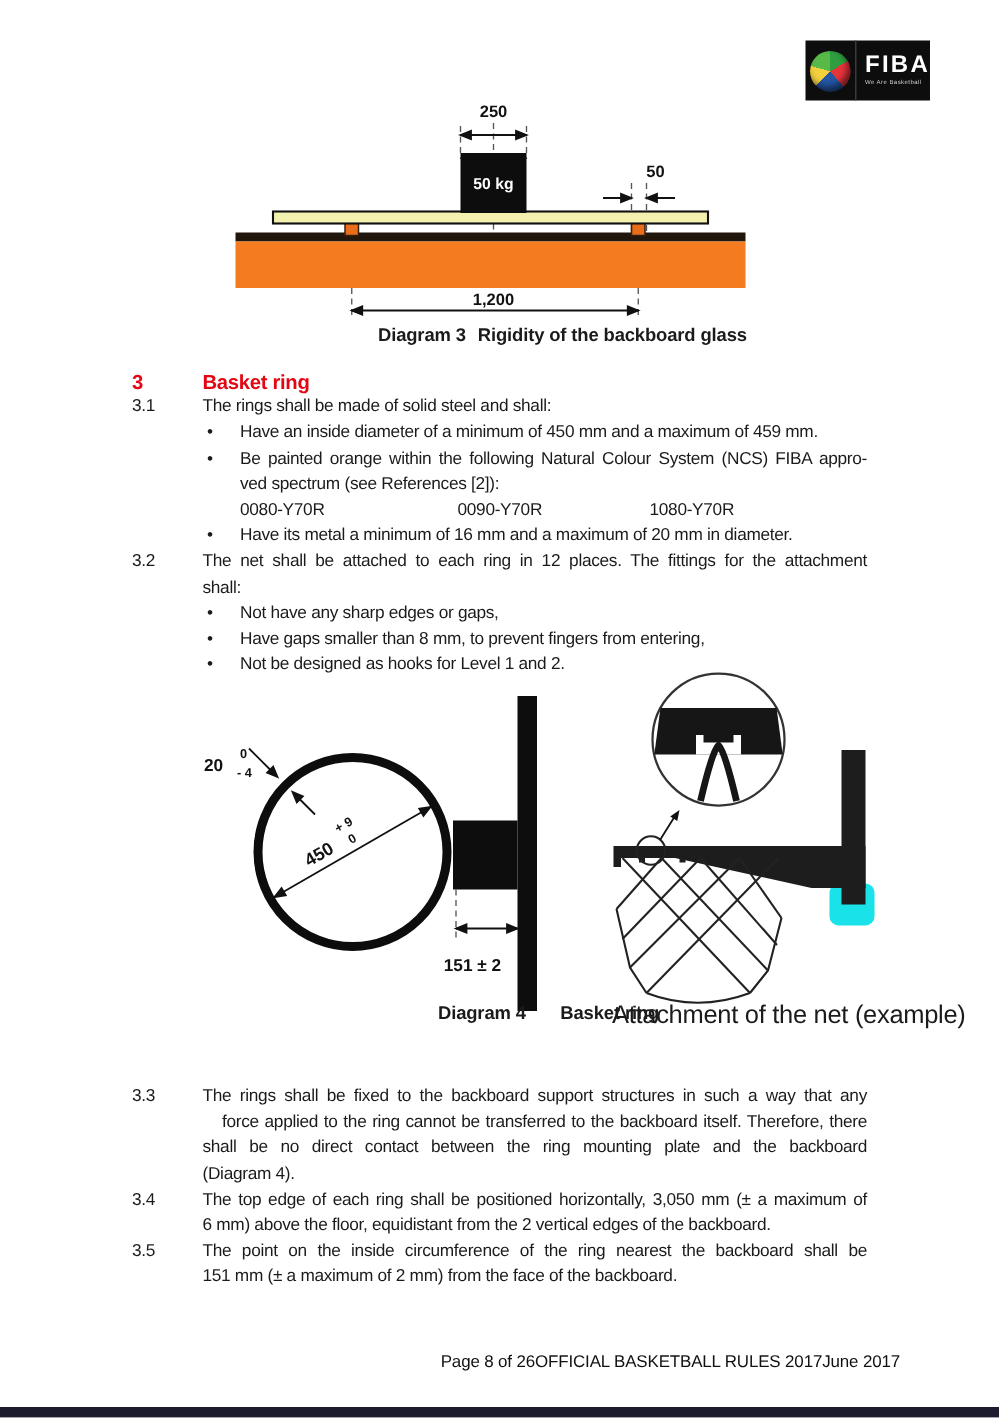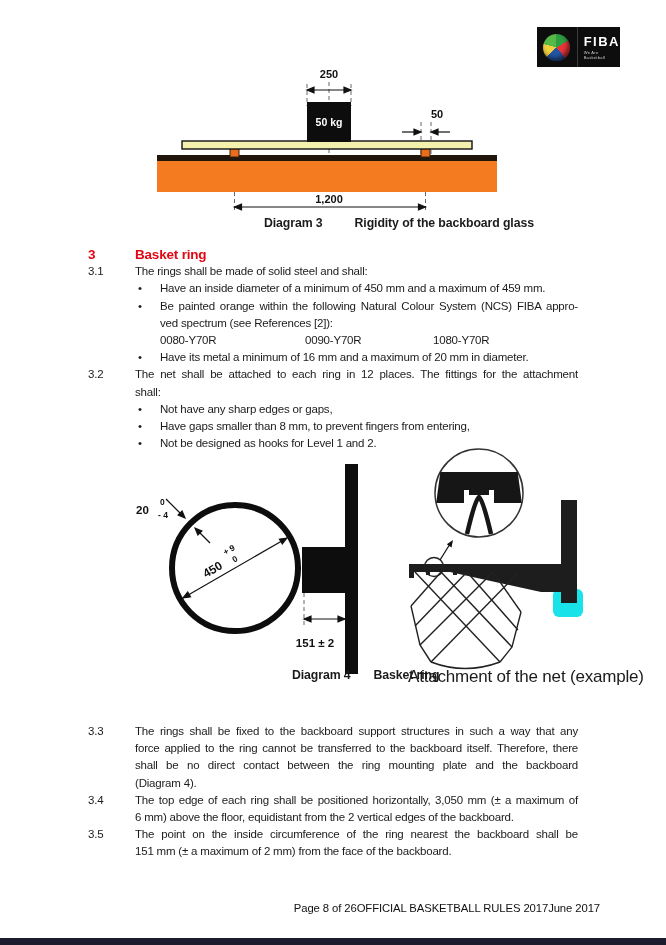--- a/index.html
+++ b/index.html
@@ -9,21 +9,21 @@
     font-family:"Liberation Sans","DejaVu Sans",sans-serif;
     color:#1b1b1b;
   }
   
   #fiba-logo{position:absolute;left:537px;top:27px;width:83px;height:40px;background:#0d0d0d;display:flex;align-items:center;}
   #fiba-logo .globe-cell{width:40px;height:40px;display:flex;align-items:center;justify-content:center;border-right:1px solid #3a3a3a;}
   #fiba-logo .globe{width:27px;height:27px;border-radius:50%;
     background:conic-gradient(#2f9e41 0 60deg,#e8343b 60deg 140deg,#2456a4 140deg 225deg,#f3d03e 225deg 285deg,#57b947 285deg 360deg);
     box-shadow:inset -2px -3px 4px rgba(0,0,0,.55);}
   #fiba-logo .txt-cell{flex:1;padding-left:6px;}
-  #fiba-logo .brand{color:#fff;font-weight:bold;font-size:13px;letter-spacing:1.5px;line-height:13px;}
+  #fiba-logo .brand{color:#fff;font-weight:bold;font-size:16px;letter-spacing:1.5px;line-height:13px;}
   #fiba-logo .tagline{color:#cfcfcf;font-size:4px;letter-spacing:.3px;margin-top:2px;}
   
   .textblock{position:absolute;left:88px;width:490px;font-size:11.5px;line-height:17.2px;letter-spacing:-0.2px;}
   .row{display:flex;}
   .num{width:47px;flex-shrink:0;}
   .body{width:443px;}
   .line{white-space:nowrap;}
   .heading{color:#e30613;font-weight:bold;font-size:13.5px;}
   .heading .num{color:#e30613;}
   .brow{display:flex;margin-left:50px;}
@@ -95,21 +95,21 @@
     <rect x="32" y="81" width="290" height="8" fill="#f4f0ae" stroke="#111" stroke-width="1.4"></rect>
 
     <rect x="157" y="42" width="44" height="40" fill="#0d0d0d"></rect>
     <text x="179" y="66" fill="#ffffff" font-size="10.5" font-weight="bold" text-anchor="middle">50 kg</text>
 
     <text x="179" y="18" font-size="11" font-weight="bold" text-anchor="middle" fill="#111">250</text>
     <text x="287" y="58" font-size="11" font-weight="bold" text-anchor="middle" fill="#111">50</text>
     <text x="179" y="143" font-size="11" font-weight="bold" text-anchor="middle" fill="#111">1,200</text>
   </svg>
 
-  <div class="dcaption" style="left:264px;top:216px;gap:32px">
+  <div class="dcaption" style="left:252px;top:216px;gap:8px">
     <span>Diagram 3</span>
     <span>Rigidity of the backboard glass</span>
   </div>
 
   <div class="textblock" style="top:246px">
     <div class="row heading">
       <span class="num">3</span>
       <span>Basket ring</span>
     </div>
     <div class="row">
@@ -245,21 +245,21 @@
   <div class="dcaption" style="left:292px;top:668px;gap:23px">
     <span>Diagram 4</span>
     <span>Basket ring</span>
   </div>
 
   <div class="textblock" style="top:723px">
     <div class="row">
       <span class="num">3.3</span>
       <div class="body">
         <div class="line j" style="white-space: normal; text-align: justify; text-align-last: justify;">The rings shall be fixed to the backboard support structures in such a way that any</div>
-        <div class="line j" style="white-space: normal; text-align: justify; text-align-last: justify;">force applied to the ring cannot be transferred to the backboard itself. Therefore, there</div>
+        <div class="line j" style="white-space: normal; text-align: justify; text-align-last: justify; margin-left: 13px;">force applied to the ring cannot be transferred to the backboard itself. Therefore, there</div>
         <div class="line j" style="white-space: normal; text-align: justify; text-align-last: justify;">shall be no direct contact between the ring mounting plate and the backboard</div>
         <div class="line">(Diagram 4).</div>
       </div>
     </div>
     <div class="row">
       <span class="num">3.4</span>
       <div class="body">
         <div class="line j" style="white-space: normal; text-align: justify; text-align-last: justify;">The top edge of each ring shall be positioned horizontally, 3,050 mm (± a maximum of</div>
         <div class="line">6 mm) above the floor, equidistant from the 2 vertical edges of the backboard.</div>
       </div>

